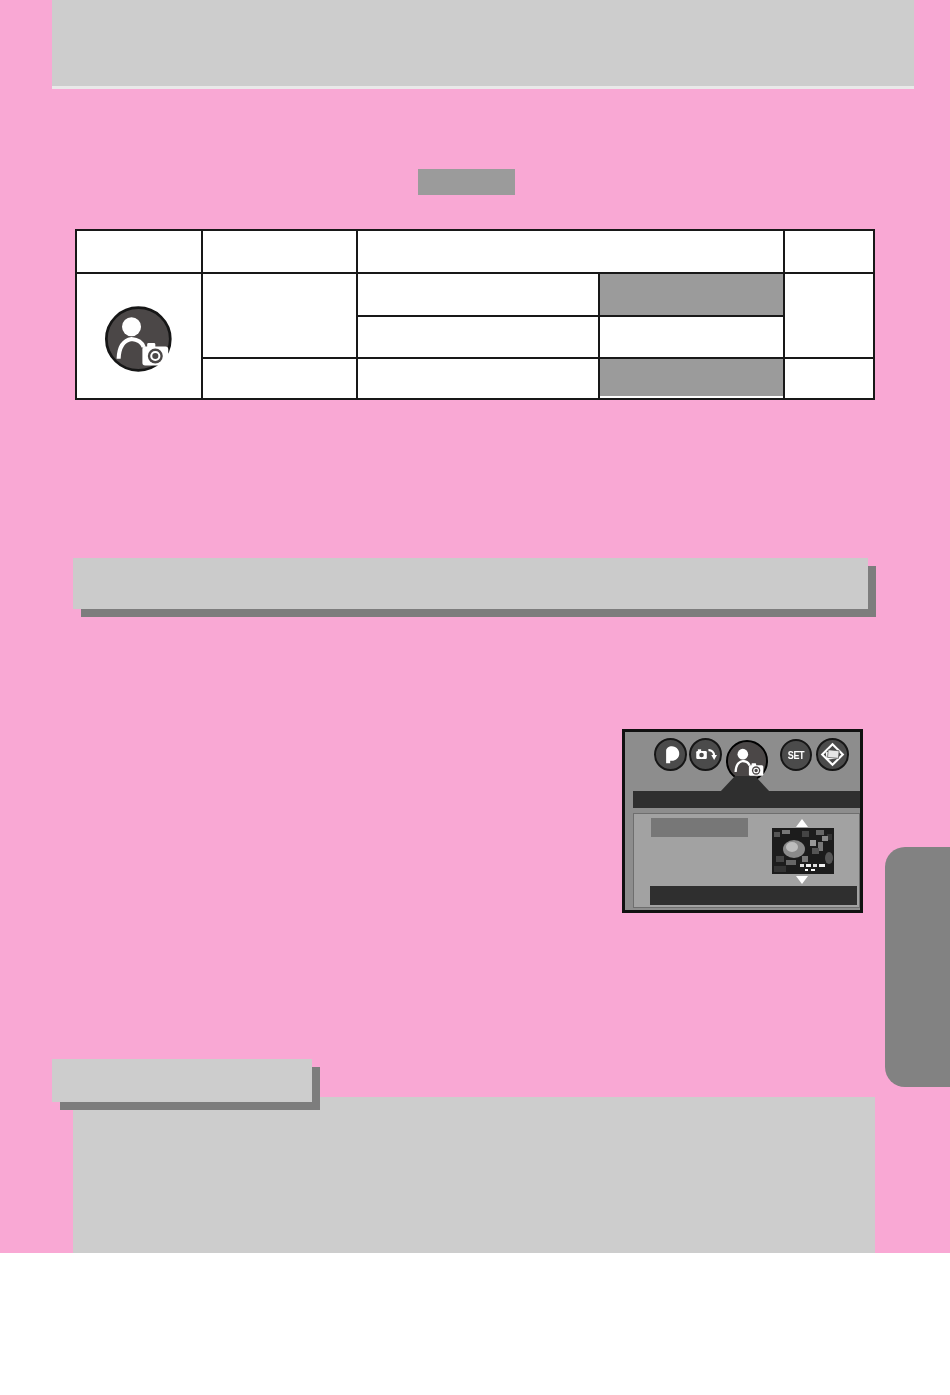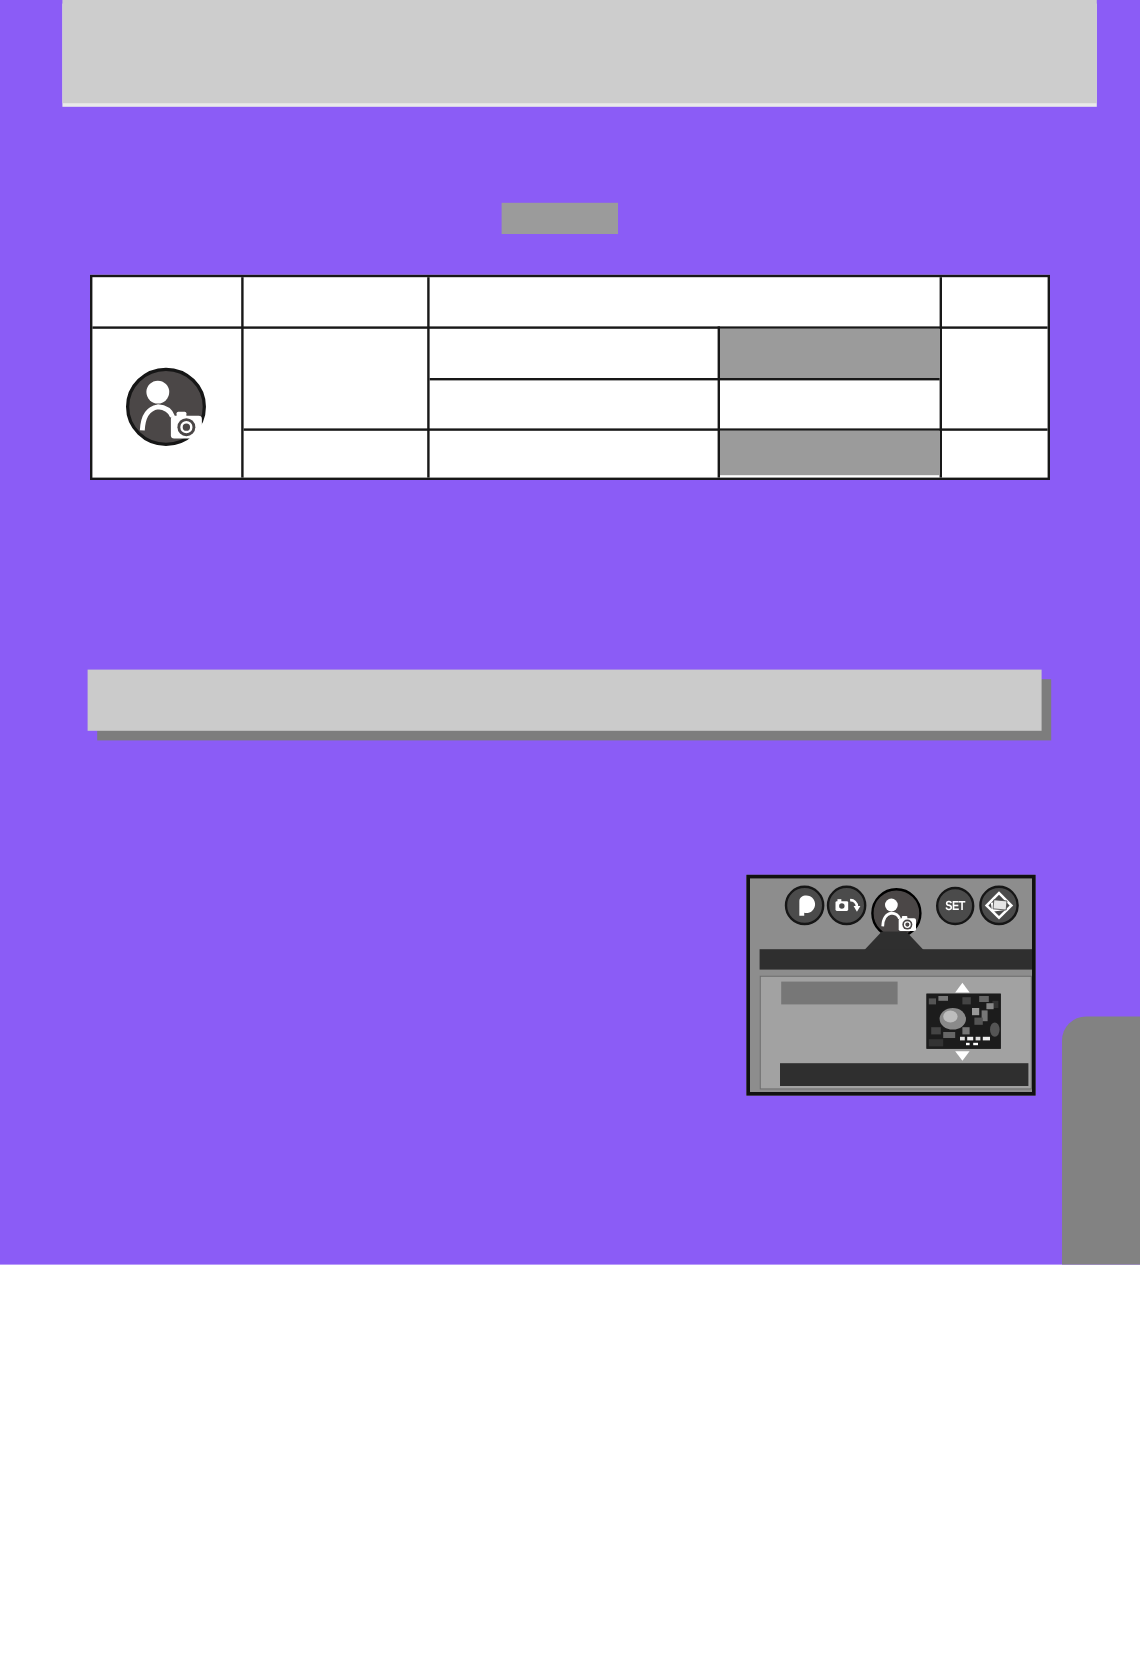--- a/index.html
+++ b/index.html
@@ -1,16 +1,16 @@
 <!DOCTYPE html>
 <html><head>
 <meta charset="utf-8">
 <style>
   html,body{margin:0;padding:0;background:#fff;}
-  .page{position:relative;width:950px;height:1054px;background:#8b5cf6;overflow:hidden;
+  .page{position:relative;width:950px;height:1253px;background:#f9a8d4;overflow:hidden;
         font-family:"Liberation Sans",sans-serif;}
   .abs{position:absolute;}
 
   
   .header-bar{left:52px;top:0;width:862px;height:86px;background:#cdcdcd;
               box-shadow:0 3px 0 #e9e9e9;}
 
   
   .section-chip{left:418px;top:169px;width:97px;height:26px;background:#9b9b9b;}
 

